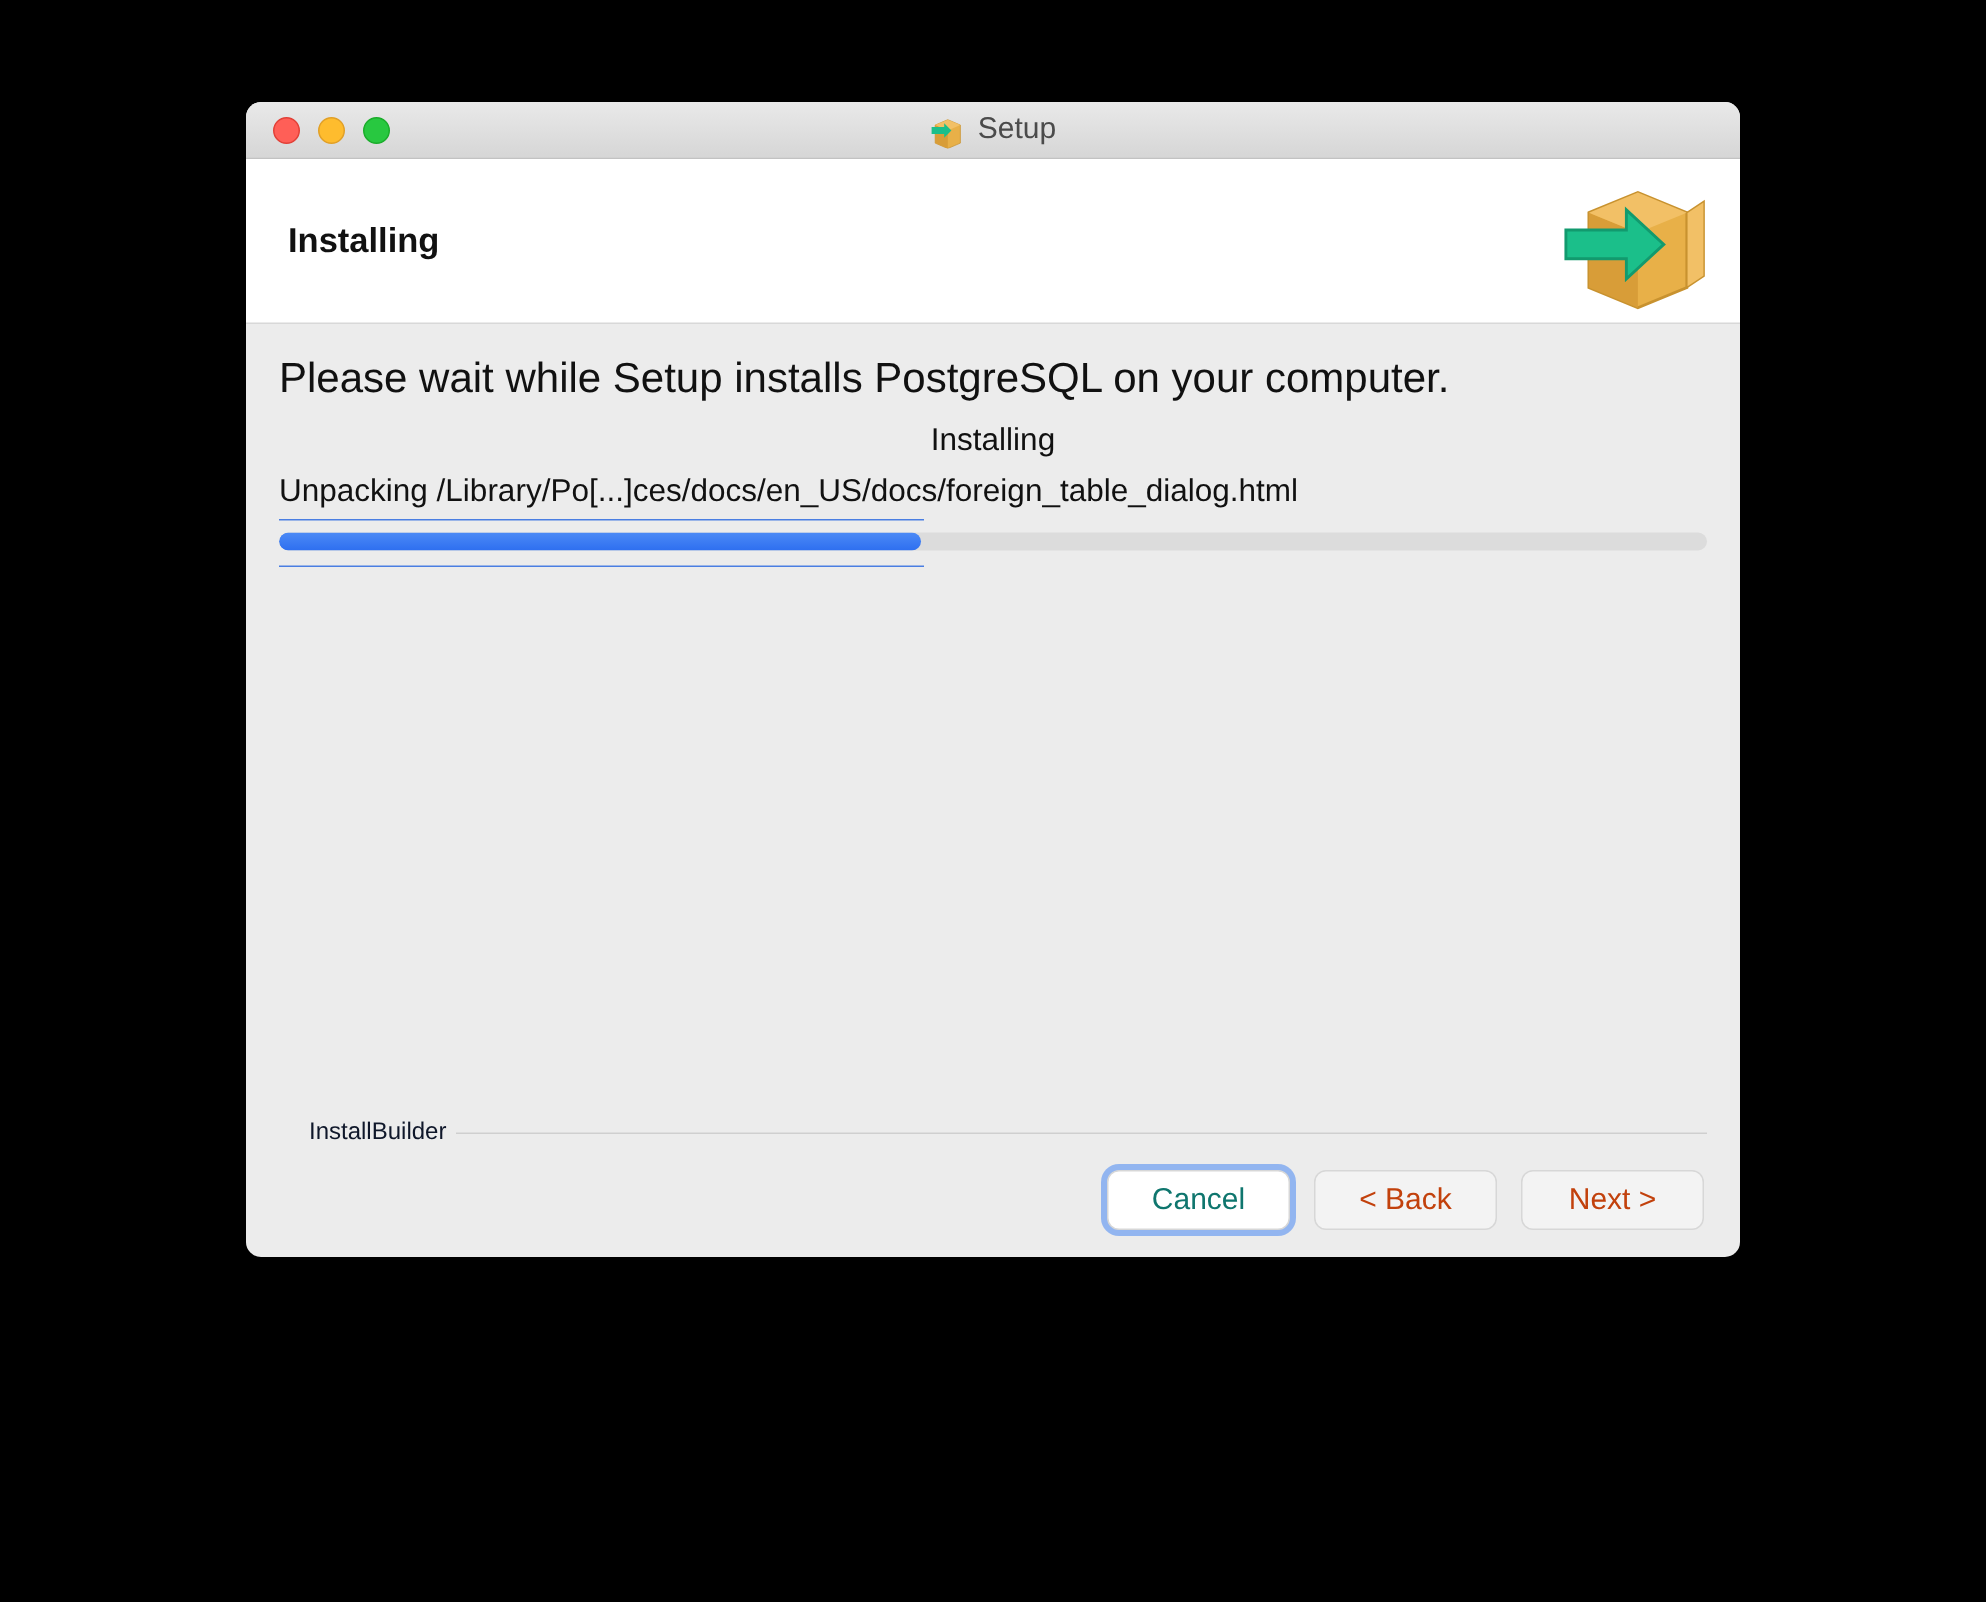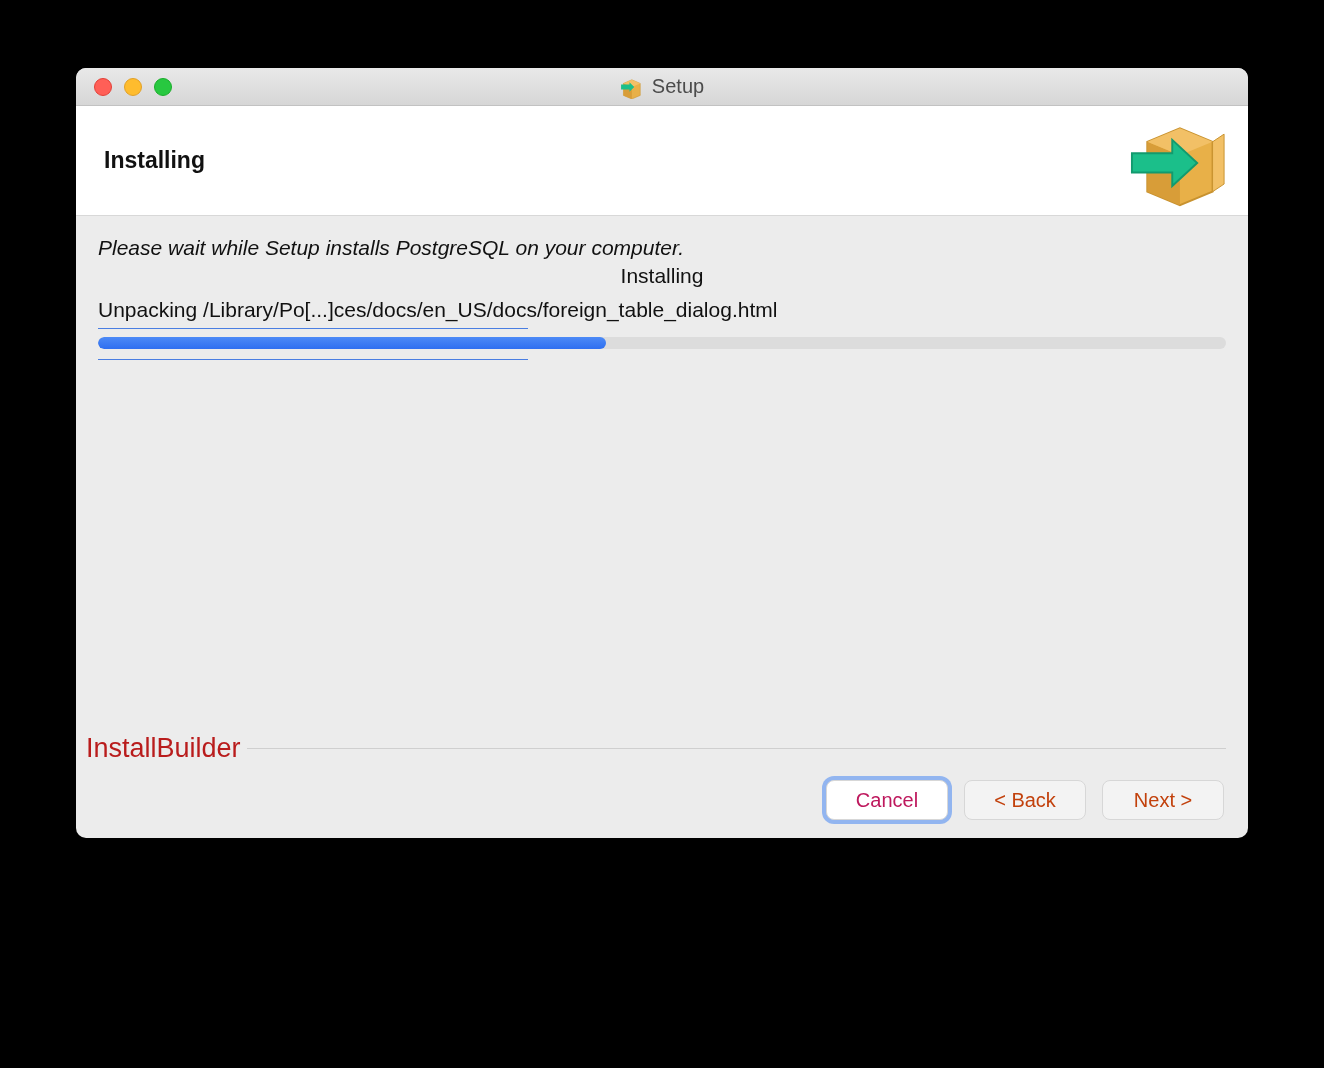--- a/index.html
+++ b/index.html
@@ -7,21 +7,21 @@
       background: #000;
       width: 1324px;
       height: 1068px;
       font-family: -apple-system, BlinkMacSystemFont, "Helvetica Neue", Arial, sans-serif;
       display: flex;
       align-items: flex-start;
       justify-content: center;
       padding-top: 68px;
     }
     .window {
-      width: 1172px;
+      width: 996px;
       height: 770px;
       background: #ececec;
       border-radius: 10px;
       box-shadow: 0 20px 60px rgba(0,0,0,0.5);
       overflow: hidden;
       display: flex;
       flex-direction: column;
     }
     .titlebar {
       height: 38px;
@@ -69,23 +69,22 @@
       font-weight: 700;
       color: #111;
     }
     .header-logo svg { display: block; }
     .content {
       flex: 1;
       padding: 20px 22px 0 22px;
       color: #111;
     }
     .instr {
-      font-size: 21px;
-      margin-bottom: 4px;
-      font-style: italic;
+      font-size: 28px;
+      margin-bottom: 14px;
     }
     .stage {
       text-align: center;
       font-size: 21px;
       margin-bottom: 10px;
     }
     .file {
       font-size: 21px;
       margin-bottom: 6px;
     }
@@ -113,24 +112,25 @@
     }
     .footer-region {
       padding: 0 22px 18px 0;
     }
     .fieldset-line {
       display: flex;
       align-items: center;
       margin: 0 0 16px 0;
     }
     .fieldset-label {
-      font-size: 27px;
-      color: #b91c1c;
+      font-size: 16px;
+      color: #0f172a;
       padding: 0 6px 0 10px;
       background: #ececec;
+      margin-left: 32px;
     }
     .fieldset-rule {
       flex: 1;
       border-top: 1px solid #cfcfcf;
     }
     .buttons {
       display: flex;
       justify-content: flex-end;
       gap: 16px;
       padding-right: 2px;
@@ -143,21 +143,21 @@
       background: #fff;
       border: 1px solid #d7d7d7;
       color: #2a2a2a;
       display: flex;
       align-items: center;
       justify-content: center;
       padding: 0 14px;
     }
     .btn-focused {
       box-shadow: 0 0 0 4px rgba(72, 137, 244, 0.55);
-      color: #be185d;
+      color: #0f766e;
     }
     .btn-disabled {
       color: #c2410c;
       background: #f3f3f3;
     }
   </style>
 </head>
 <body>
 
 <div class="window">

